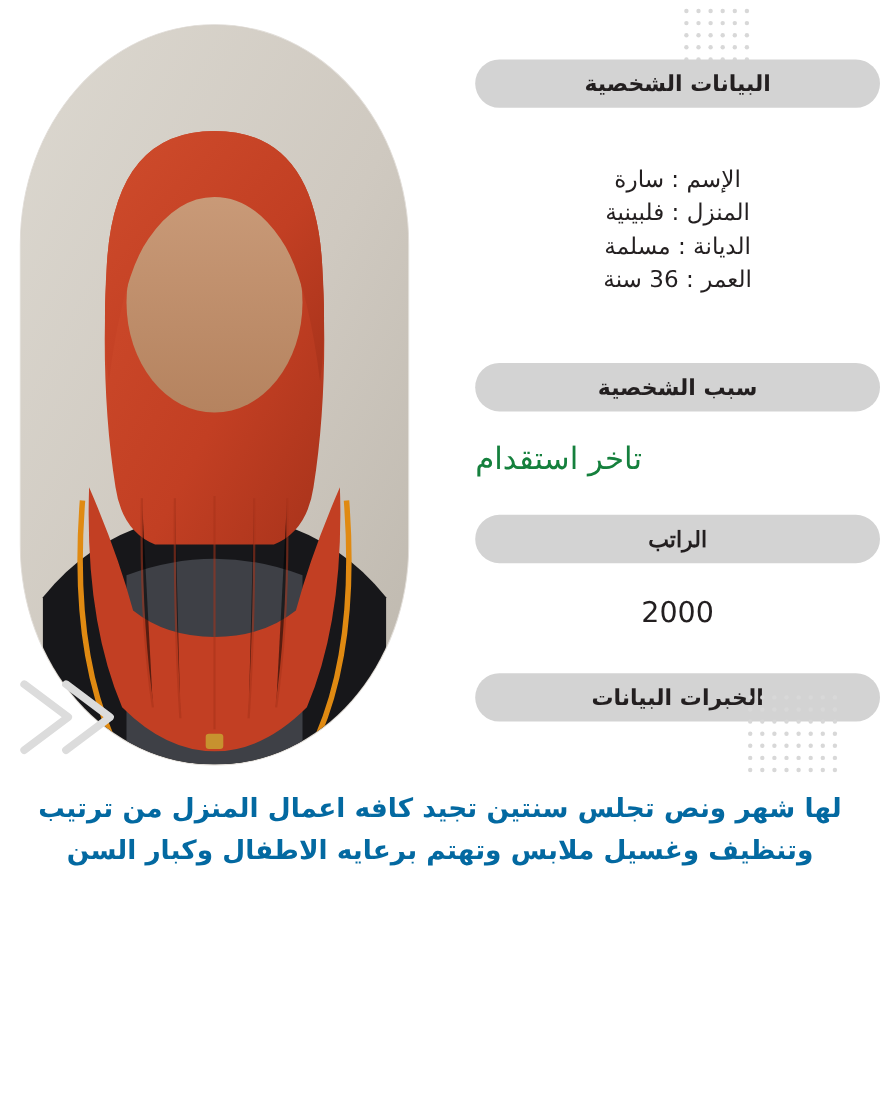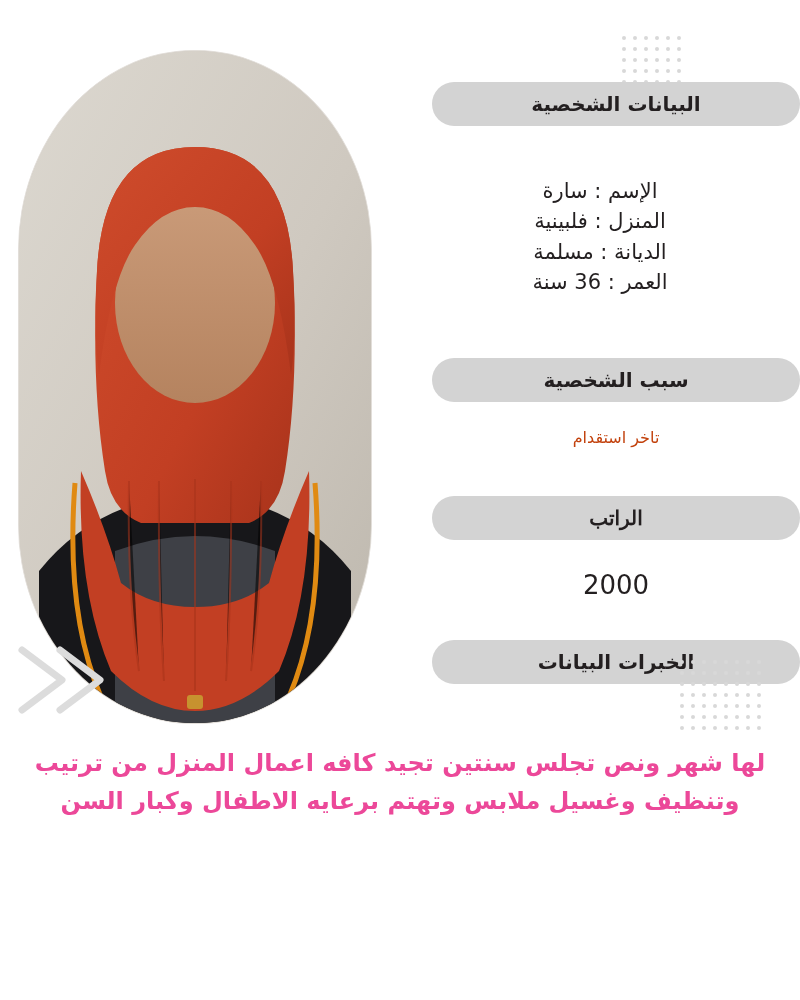--- a/index.html
+++ b/index.html
@@ -13,21 +13,20 @@
     font-family: "DejaVu Sans", "Liberation Sans", sans-serif;
     overflow: hidden;
     position: relative;
   }
 
   .page {
     position: relative;
     width: 800px;
     height: 716px;
     background: #ffffff;
-    margin-top: 28px;
   }
 
   
   .dot-grid {
     position: absolute;
     display: grid;
     gap: 7px;
   }
   .dot-grid .dot {
     width: 4px;
@@ -119,39 +118,39 @@
   .pill-skills {
     position: absolute;
     top: 612px;
     right: 0;
     width: 368px;
   }
 
   .fields {
     position: absolute;
     top: 148px;
-    right: 16px;
+    right: 0;
     width: 368px;
     text-align: center;
   }
   .field-line {
     font-size: 21px;
     color: #231f20;
     line-height: 1.45;
     white-space: nowrap;
   }
 
   .reason-value {
     position: absolute;
     top: 400px;
     right: 0;
     width: 368px;
-    text-align: center;
-    font-size: 16px;
-    color: #c2410c;
+    text-align: left;
+    font-size: 28px;
+    color: #15803d;
   }
   .salary-value {
     position: absolute;
     top: 542px;
     right: 0;
     width: 368px;
     text-align: center;
     font-size: 26px;
     color: #231f20;
     direction: ltr;
@@ -159,21 +158,21 @@
 
   
   .skills-text {
     position: absolute;
     top: 716px;
     left: 20px;
     width: 760px;
     text-align: center;
     font-size: 24px;
     font-weight: bold;
-    color: #ec4899;
+    color: #0369a1;
     line-height: 1.6;
   }
 </style>
 </head>
 <body>
 
 <div class="page">
 
   <div class="dot-grid top">
     <span class="dot"></span>

